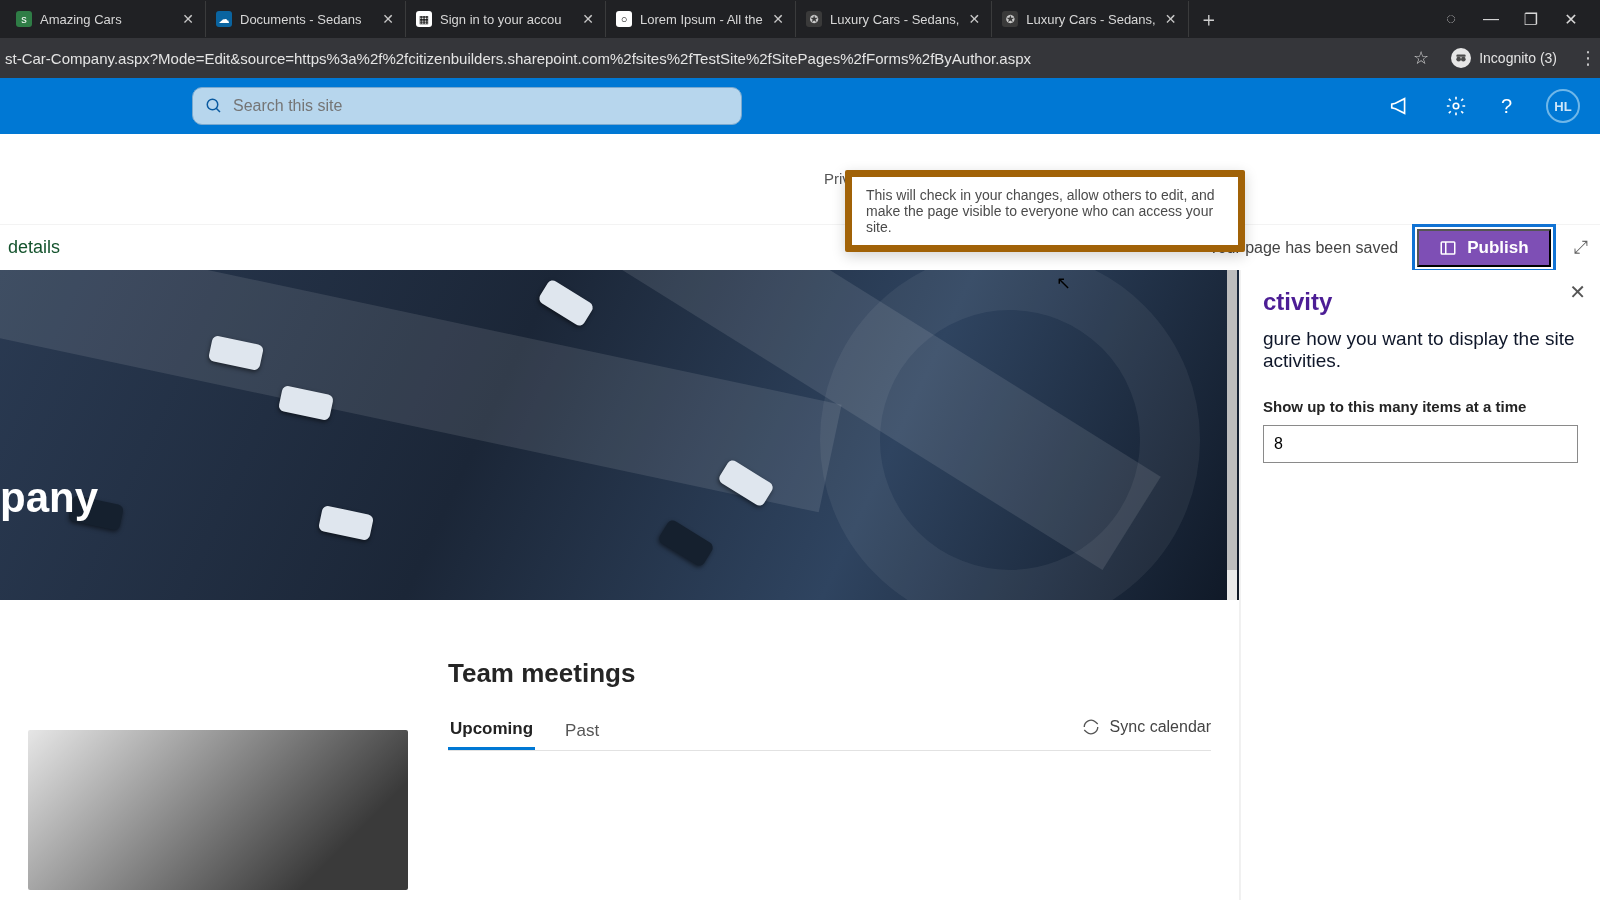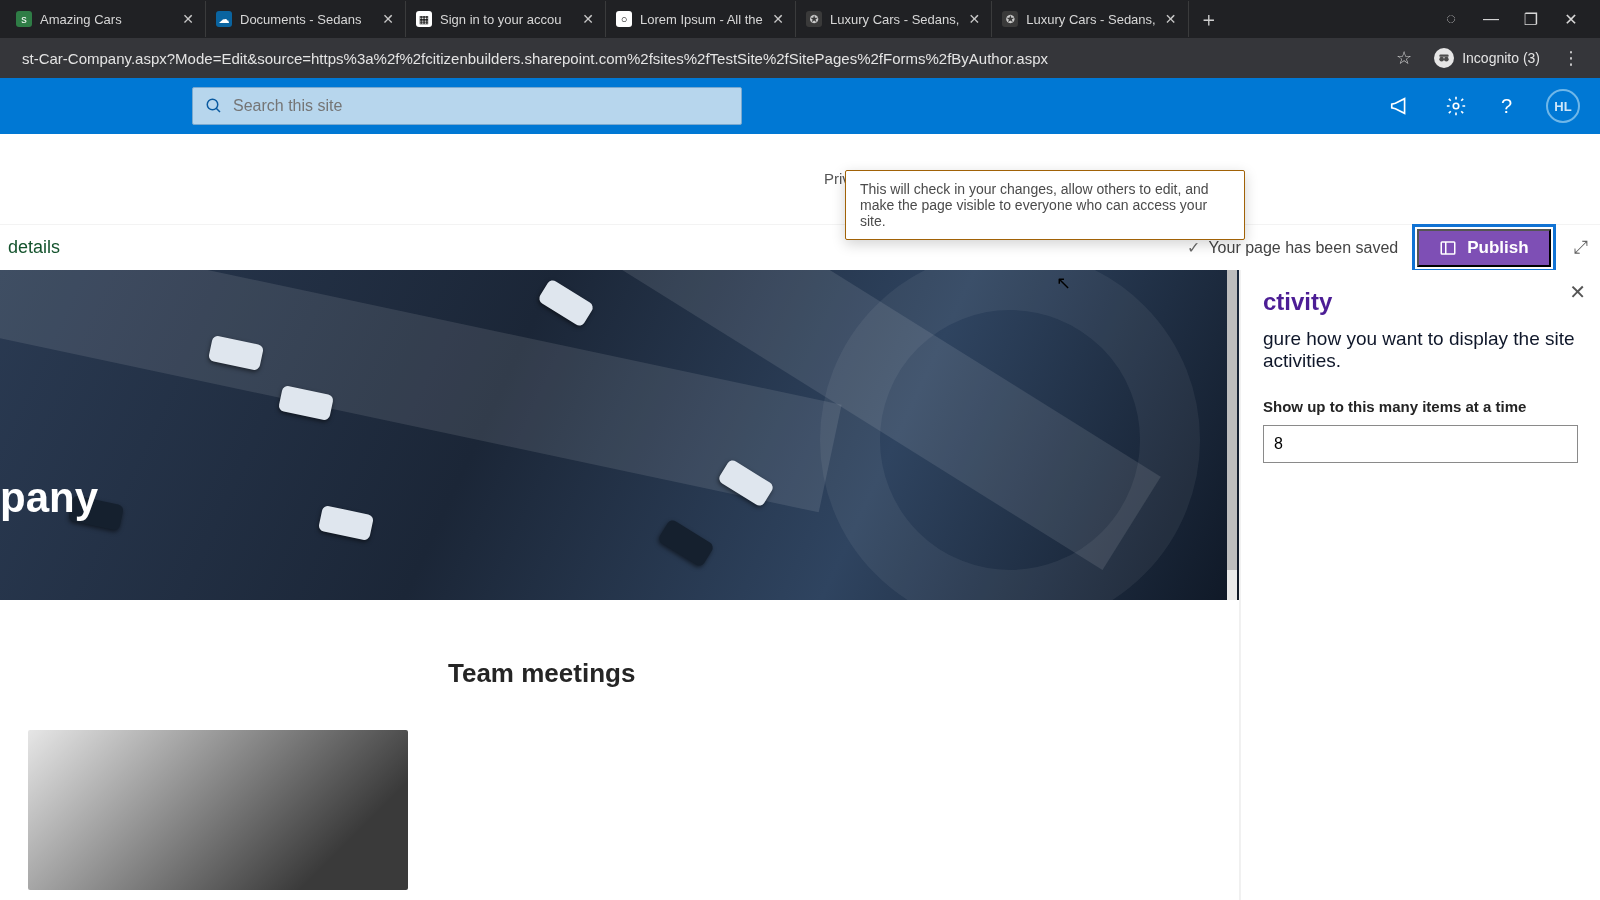--- a/index.html
+++ b/index.html
@@ -9,31 +9,31 @@
   .tabstrip { height: 38px; background: #202124; display: flex; align-items: center; padding: 0 6px; gap: 0; }
   .tab { height: 36px; display: flex; align-items: center; gap: 8px; padding: 0 10px; color: #d7d7d7; font-size: 13px; min-width: 200px; max-width: 210px; border-right: 1px solid #3a3b3c; position: relative; }
   .tab.small { min-width: 190px; }
   .tab .ti { width: 16px; height: 16px; flex: 0 0 16px; border-radius: 3px; }
   .tab .tt { white-space: nowrap; overflow: hidden; text-overflow: ellipsis; flex: 1; }
   .tab .tx { width: 14px; height: 14px; color: #c8c8c8; display: flex; align-items: center; justify-content: center; font-size: 14px; }
   .tabnew { width: 28px; height: 28px; color: #cfcfcf; display: flex; align-items: center; justify-content: center; font-size: 20px; margin-left: 6px; }
   .winctrls { margin-left: auto; display: flex; align-items: center; gap: 22px; color: #d7d7d7; padding-right: 14px; }
   .wc { width: 18px; height: 18px; display:flex; align-items:center; justify-content:center; }
 
-  .omnibar { height: 40px; background: #35363a; display: flex; align-items: center; padding: 0 20px; color: #e4e4e4; font-size: 15px; }
+  .omnibar { height: 40px; background: #35363a; display: flex; align-items: center; padding: 0 3px; color: #e4e4e4; font-size: 15px; }
   .url { flex: 1; white-space: nowrap; overflow: hidden; text-overflow: ellipsis; padding-left: 2px; }
   .ob-right { display: flex; align-items: center; gap: 22px; margin-left: 12px; }
   .star { font-size: 18px; color: #cfcfcf; }
   .incog { display:flex; align-items:center; gap:8px; color:#e4e4e4; font-size:14px; }
   .incog .ic { width:20px; height:20px; border-radius:50%; background:#e6e6e6; display:flex; align-items:center; justify-content:center; }
   .kebab { font-size:18px; color:#cfcfcf; }
 
   
   .appbar { height: 56px; background: #0078d4; display:flex; align-items:center; padding: 0 12px; gap: 12px; }
-  .searchwrap { margin-left: 180px; width: 550px; height: 38px; background:#b7d6ed; border:1px solid #7aa9cf; border-radius:2px; display:flex; align-items:center; padding: 16px 12px; gap:10px; }
+  .searchwrap { margin-left: 180px; width: 550px; height: 38px; background:#b7d6ed; border:1px solid #7aa9cf; border-radius:10px; display:flex; align-items:center; padding: 16px 12px; gap:10px; }
   .searchwrap .sicon { color:#0a5aa0; }
   .searchwrap input { border:none; background:transparent; font-size:16px; color:#555; width:100%; outline:none; }
   .appbar-right { margin-left:auto; display:flex; align-items:center; gap:34px; color:#fff; padding-right:8px; }
   .abicon { font-size:20px; }
   .avatar { width: 34px; height:34px; border-radius:50%; border:2px solid #6fb7e9; display:flex; align-items:center; justify-content:center; color:#cfe6f8; font-size:13px; font-weight:600; }
 
   
   .headerstrip { height: 90px; background:#fff; position:relative; }
   .privlabel { position:absolute; left: 824px; top: 36px; color:#555; font-size:15px; }
 
@@ -41,21 +41,21 @@
   .cmdbar { height: 46px; background:#fff; display:flex; align-items:center; padding: 0 8px; border-top:1px solid #f3f3f3; }
   .details { color:#14532d; font-size:18px; }
   .cmdright { margin-left:auto; display:flex; align-items:center; gap:14px; }
   .saved { display:flex; align-items:center; gap:8px; color:#444; font-size:16px; }
   .check { color:#6a6a6a; }
   .publish-hi { border:3px solid #1173d4; padding:2px; }
   .publish { background:#7e4fb5; color:#fff; height:38px; padding: 4px 20px; display:flex; align-items:center; gap:10px; font-size:17px; font-weight:600; }
   .expand { color:#606060; font-size:18px; padding:4px; }
 
   
-  .tooltip { position:absolute; left: 845px; top: 170px; width: 400px; background:#fff; border:1px solid #a16207; border-radius:2px; box-shadow:0 4px 14px rgba(0,0,0,.18); padding:10px 14px; font-size:14px; color:#4b4b4b; z-index:50; }
+  .tooltip { position:absolute; left: 845px; top: 170px; width: 400px; background:#fff; border:7px solid #a16207; border-radius:2px; box-shadow:0 4px 14px rgba(0,0,0,.18); padding:10px 14px; font-size:14px; color:#4b4b4b; z-index:50; }
 
   
   .body { display:flex; height: calc(900px - 38px - 40px - 56px - 90px - 46px); }
   .canvas { flex:1; position:relative; overflow:hidden; border-right:1px solid #f0f0f0; }
   .hero { height:330px; background:
      linear-gradient(115deg, #2a3a52 0%, #1b2637 40%, #2f4460 70%, #0f1826 100%);
      position:relative; overflow:hidden; }
   .road { position:absolute; background:rgba(255,255,255,0.10); }
   .r1 { left:-60px; top:40px; width:900px; height:110px; transform:rotate(12deg); }
   .r2 { left:300px; top:-40px; width:900px; height:110px; transform:rotate(32deg); }
@@ -220,20 +220,32 @@
       <div class="car" style="left:660px; top:260px; transform:rotate(32deg); background:#15202e;"></div>
       <div class="hero-title">pany</div>
     </div>
     <div class="vscroll"></div>
     <div class="vthumb"></div>
 
     <div class="lower">
       <div class="thumbimg"></div>
       <div class="meetings">
         <div class="mt-title">Team meetings</div>
+        <div class="tabsrow">
+          <span class="tabbtn active">Upcoming</span>
+          <span class="tabbtn">Past</span>
+          <span class="sync">
+            <span>
+              <svg width="18" height="18" viewBox="0 0 24 24" fill="none" stroke="#555" stroke-width="1.8">
+                  <path d="M3 12a9 9 0 0 1 15-6.7L21 8M21 12a9 9 0 0 1-15 6.7L3 16"></path>
+                </svg>
+            </span>
+            <span>Sync calendar</span>
+          </span>
+        </div>
       </div>
     </div>
   </div>
 
   <div class="proppane">
     <span class="pp-close">✕</span>
     <div class="pp-title">ctivity</div>
     <div class="pp-desc">gure how you want to display the site activities.</div>
     <div class="pp-label">Show up to this many items at a time</div>
     <input class="pp-input" value="8" style="">

